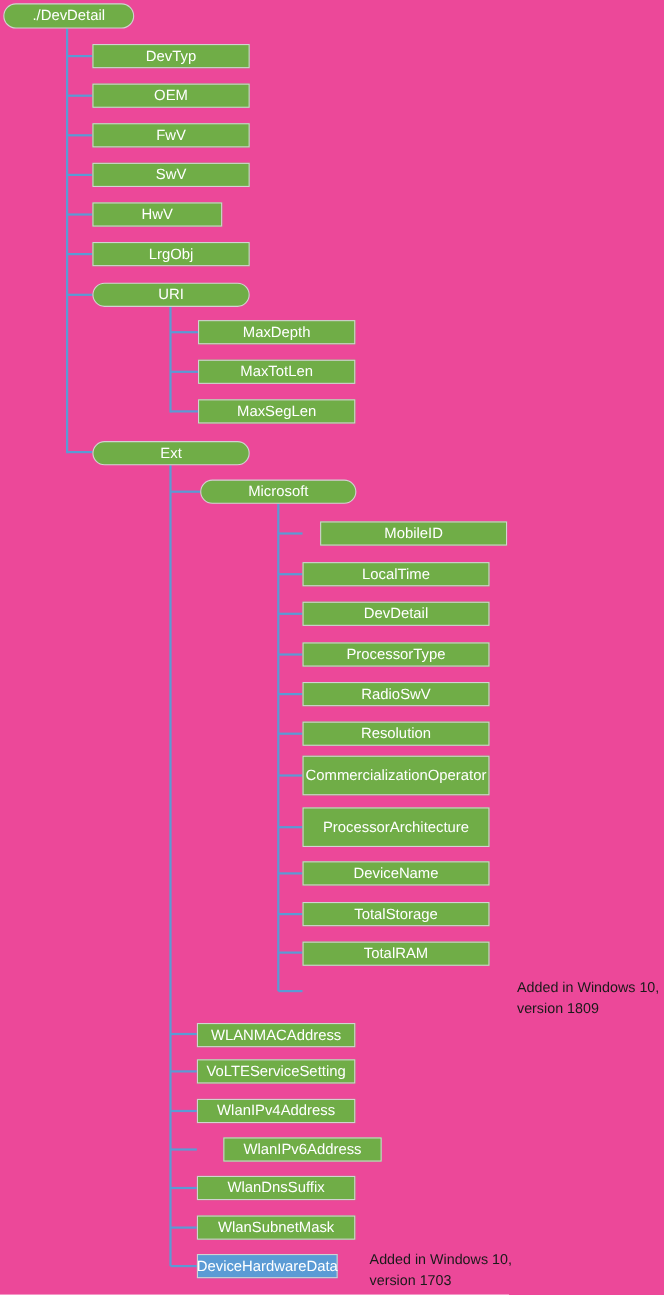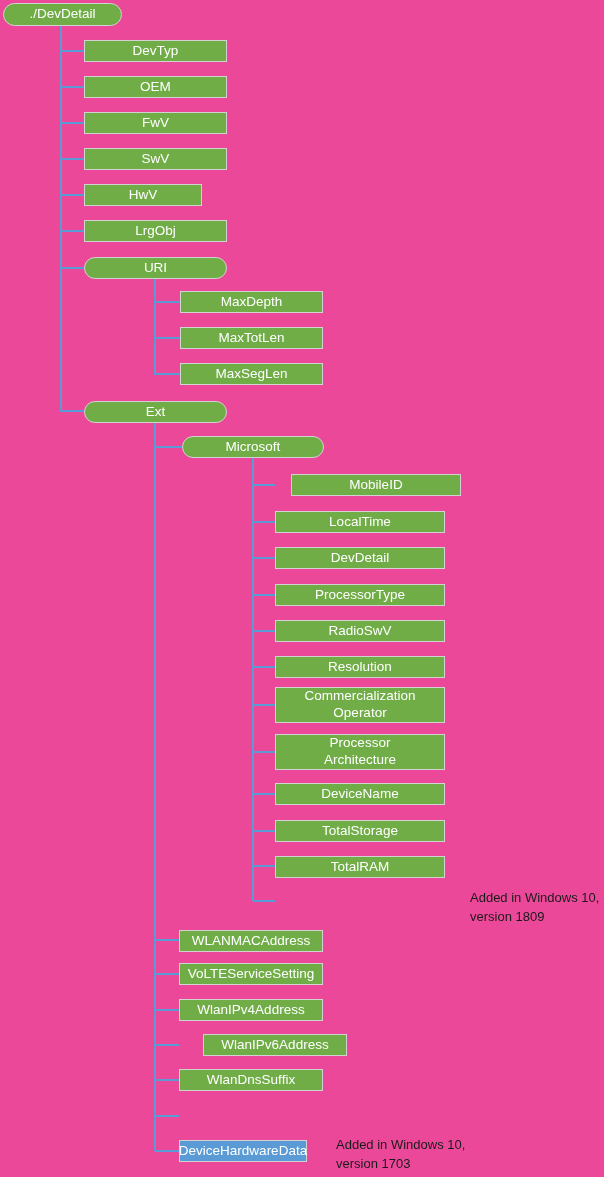--- a/index.html
+++ b/index.html
@@ -9,21 +9,21 @@
   }
   .node{
     position:absolute;box-sizing:border-box;height:22px;
     background:#70AD47;border:1px solid #d2d2d2;color:#ffffff;
     font-size:13.5px;line-height:1.25;
     display:flex;align-items:center;justify-content:center;
     text-align:center;white-space:nowrap;
   }
   .pill{border-radius:12px;}
   .blue{background:#5B9BD5;}
-  .tall{height:36px;flex-direction:column;white-space:normal;}
+  .tall{height:36px;flex-direction:row;white-space:normal;}
   .tall span{display:block;}
   .conn{position:absolute;background:#5B9BD5;}
   .annotation{
     position:absolute;color:#1a1a1a;font-size:13px;line-height:19px;
     text-align:left;white-space:nowrap;
   }
 </style>
 </head>
 <body>
 
@@ -103,20 +103,21 @@
 
   <div class="node" style="left:275px;top:783px;width:170px;">DeviceName</div>
   <div class="node" style="left:275px;top:820px;width:170px;">TotalStorage</div>
   <div class="node" style="left:275px;top:856px;width:170px;">TotalRAM</div>
 
   <div class="node" style="left:179px;top:963px;width:144px;">VoLTEServiceSetting</div>
   <div class="node" style="left:179px;top:930px;width:144px;">WLANMACAddress</div>
   <div class="node" style="left:179px;top:999px;width:144px;">WlanIPv4Address</div>
   <div class="node" style="left:179px;top:1034px;width:144px;margin-left:24px;">WlanIPv6Address</div>
   <div class="node" style="left:179px;top:1069px;width:144px;">WlanDnsSuffix</div>
+  <div class="node" style="left:179px;top:1105px;width:144px;">WlanSubnetMask</div>
   <div class="node blue" style="left:179px;top:1140px;width:128px;">DeviceHardwareData</div>
 
   <div class="annotation" style="left:470px;top:888px;">
     <div>Added in Windows 10,</div>
     <div>version 1809</div>
   </div>
   <div class="annotation" style="left:336px;top:1135px;">
     <div>Added in Windows 10,</div>
     <div>version 1703</div>
   </div>

